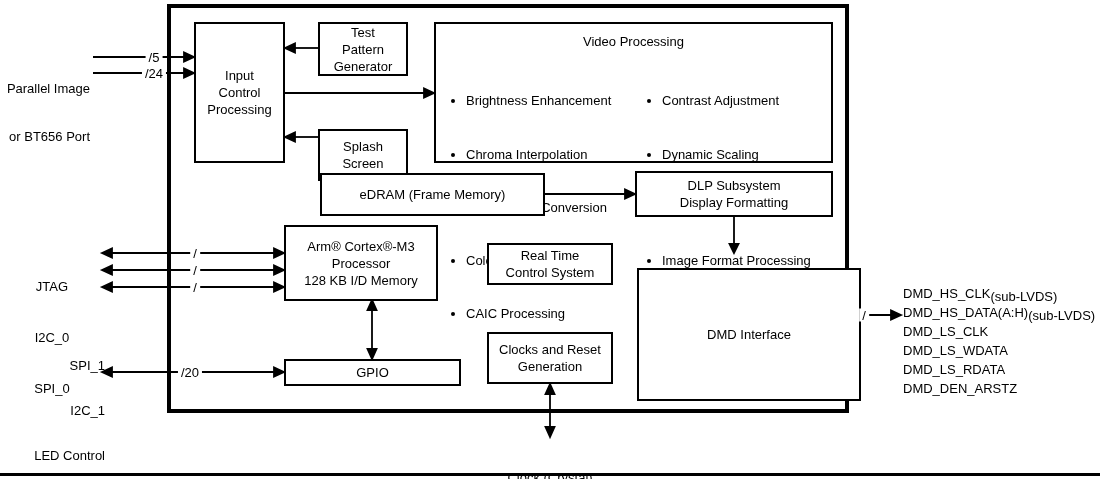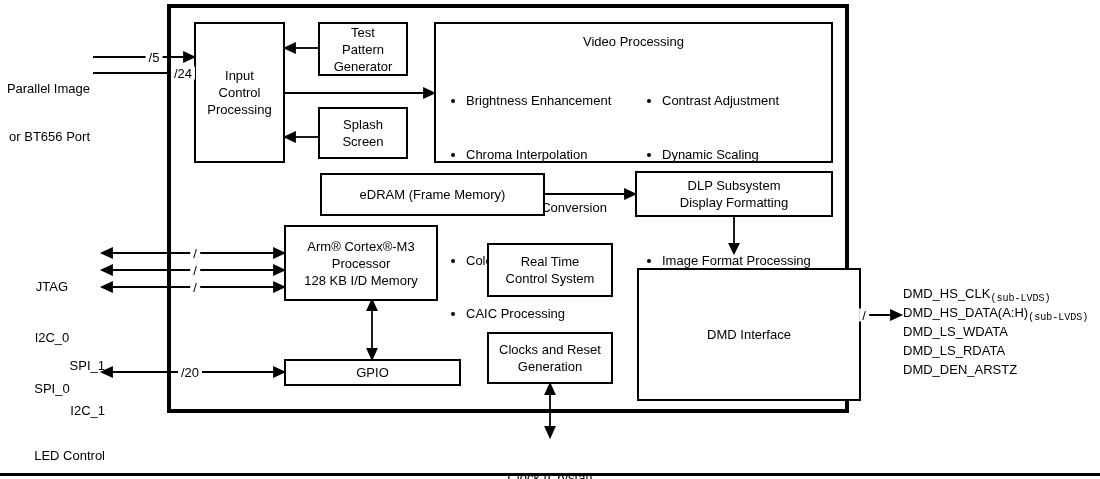--- a/index.html
+++ b/index.html
@@ -26,21 +26,21 @@
     padding:0 3px;z-index:4;line-height:13px;
   }
   
   .vp-title{position:absolute;left:0;right:0;top:9px;text-align:center;}
   .vp-list{position:absolute;margin:0;padding:0 0 0 18px;top:33px;line-height:17.7px;list-style:disc outside;text-align:left;white-space:pre;}
   .vp-left{left:12px;}
   .vp-right{left:208px;}
   
   .dmd-sigs{position:absolute;left:903px;top:284px;z-index:3;}
   .dmd-row{height:19px;line-height:19px;white-space:pre;}
-  .subtxt{font-size:10px;vertical-align:-3px;letter-spacing:0;font-family:Liberation Mono, monospace;}
+  .subtxt{font-size:13px;vertical-align:-3px;letter-spacing:0;}
   .bottom-rule{position:absolute;left:0;top:473px;width:1100px;height:3px;background:#000;z-index:3;}
 </style>
 </head>
 <body>
 
 <div class="canvas">
 
   <div class="outer"></div>
 
   <svg class="wires" viewBox="0 0 1100 479" stroke="#000" stroke-width="1.8" fill="#000">
@@ -110,21 +110,21 @@
   </svg>
 
   <div class="box" style="left:194px;top:22px;width:91px;height:141px;">Input
 Control
 Processing</div>
 
   <div class="box" style="left:318px;top:22px;width:90px;height:54px;">Test
 Pattern
 Generator</div>
 
-  <div class="box" style="left:318px;top:107px;width:90px;height:52px;">Splash
+  <div class="box" style="left:318px;top:129px;width:90px;height:52px;">Splash
 Screen</div>
 
   <div class="box" style="left:434px;top:22px;width:399px;height:141px;display:block;">
     <div class="vp-title">Video Processing</div>
     <ul class="vp-list vp-left">
       <li>Brightness Enhancement</li>
       <li>Chroma Interpolation</li>
       <li>Color Space Conversion</li>
       <li>Color Correction</li>
       <li>CAIC Processing</li>
@@ -140,21 +140,21 @@
 
   <div class="box" style="left:320px;top:173px;width:225px;height:43px;">eDRAM (Frame Memory)</div>
 
   <div class="box" style="left:635px;top:171px;width:198px;height:46px;">DLP Subsystem
 Display Formatting</div>
 
   <div class="box" style="left:284px;top:225px;width:154px;height:76px;">Arm® Cortex®-M3
 Processor
 128 KB I/D Memory</div>
 
-  <div class="box" style="left:487px;top:243px;width:126px;height:54px;">Real Time
+  <div class="box" style="left:487px;top:243px;width:126px;height:42px;">Real Time
 Control System</div>
 
   <div class="box" style="left:637px;top:252px;width:224px;height:133px;margin-top:16px;">DMD Interface</div>
 
   <div class="box" style="left:284px;top:359px;width:177px;height:27px;">GPIO</div>
 
   <div class="box" style="left:487px;top:332px;width:126px;height:52px;">Clocks and Reset
 Generation</div>
 
   <div class="label right" style="left:4px;top:49px;width:86px;line-height:16px;">
@@ -176,27 +176,28 @@
   </div>
 
   <div class="label center" style="left:470px;top:438px;width:160px;line-height:16px;">
     <div>Clock (Crystal)</div>
     
   </div>
 
   <div class="dmd-sigs">
     <div class="dmd-row"><span>DMD_HS_CLK</span><span class="subtxt">(sub-LVDS)</span></div>
     <div class="dmd-row"><span>DMD_HS_DATA(A:H)</span><span class="subtxt">(sub-LVDS)</span></div>
+    <div class="dmd-row"><span>DMD_LS_CLK</span><span class="subtxt"></span></div>
     <div class="dmd-row"><span>DMD_LS_WDATA</span><span class="subtxt"></span></div>
     <div class="dmd-row"><span>DMD_LS_RDATA</span><span class="subtxt"></span></div>
     <div class="dmd-row"><span>DMD_DEN_ARSTZ</span><span class="subtxt"></span></div>
   </div>
 
   <span class="buslabel" style="left:154px;top:57px;">/5</span>
-  <span class="buslabel" style="left:154px;top:73px;margin-left:29px;">/24</span>
+  <span class="buslabel" style="left:154px;top:73px;">/24</span>
   <span class="buslabel" style="left:195px;top:253px;">/</span>
   <span class="buslabel" style="left:195px;top:270px;">/</span>
   <span class="buslabel" style="left:195px;top:287px;">/</span>
   <span class="buslabel" style="left:190px;top:372px;">/20</span>
   <span class="buslabel" style="left:864px;top:315px;">/</span>
 
   <div class="bottom-rule"></div>
 
 </div>
 

